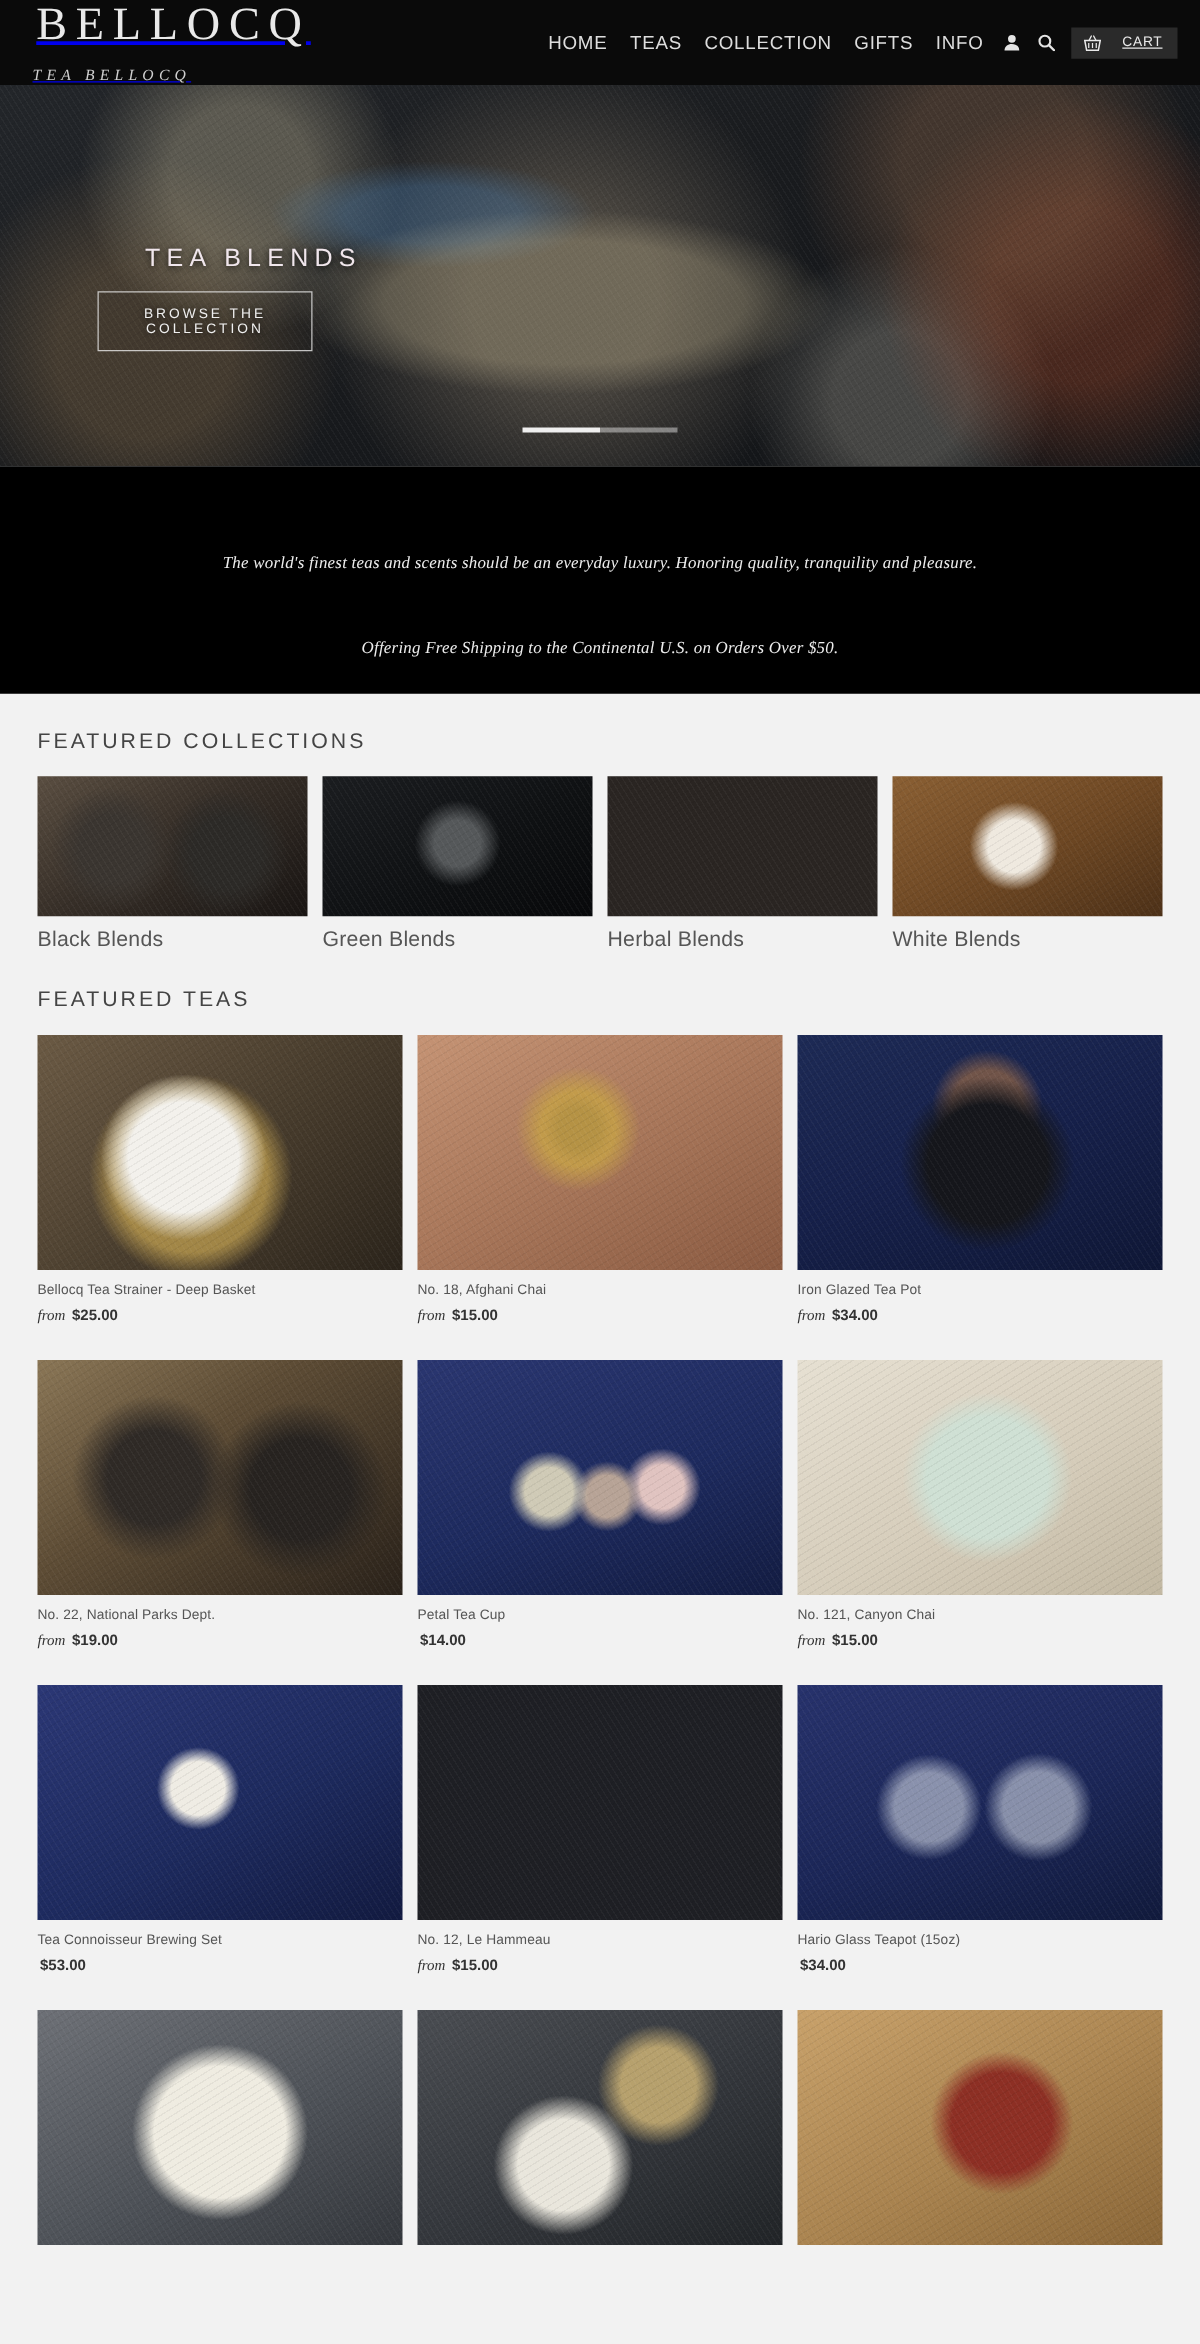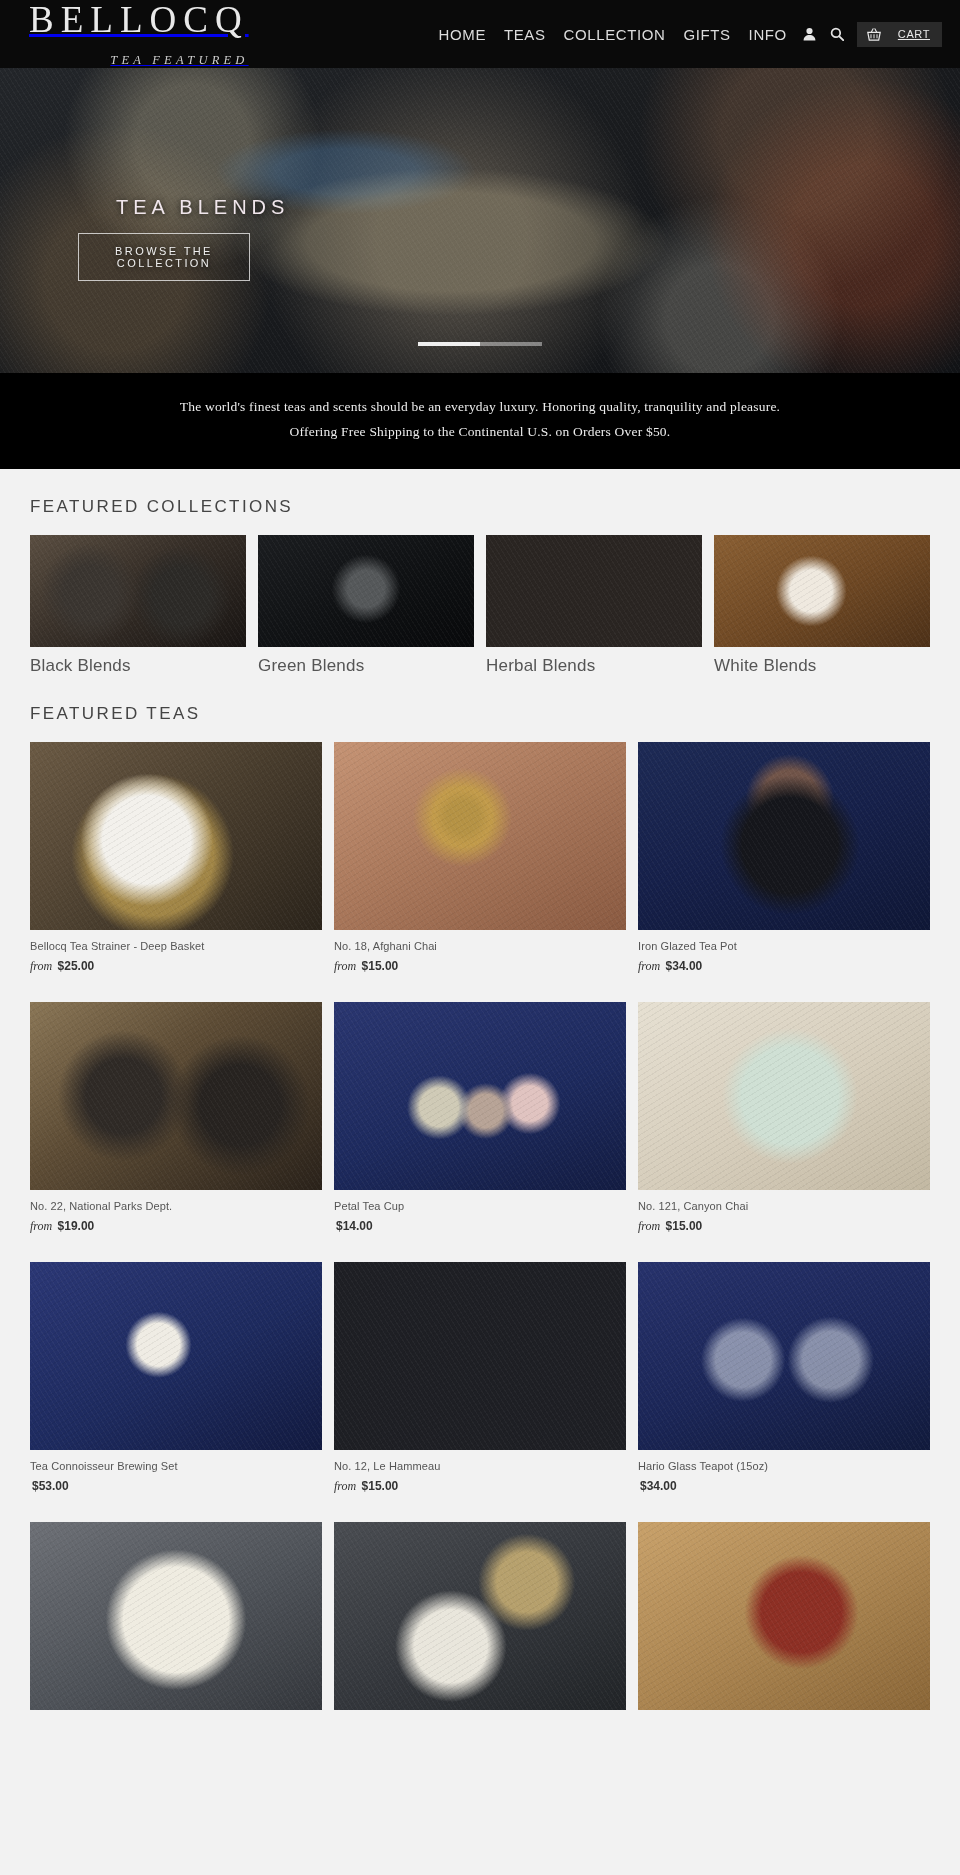--- a/index.html
+++ b/index.html
@@ -18,21 +18,21 @@
     display: flex;
     align-items: center;
     justify-content: space-between;
     padding: 0 14px 0 0;
     position: relative;
   }
   .logo-block {
     padding-left: 22px;
     display: flex;
     flex-direction: column;
-    align-items: flex-end;
+    align-items: flex-start;
     line-height: 1;
     gap: 11px;
   }
   .logo-name {
     font-family: "Liberation Serif", serif;
     color: #e9e9e9;
     font-size: 37px;
     letter-spacing: 7px;
     font-weight: 400;
     text-indent: 7px;
@@ -132,24 +132,26 @@
   .hero-dot.active { background: rgba(255,255,255,.92); }
 
   
   .tagline {
     background: #000;
     padding: 22px 0 24px;
     text-align: center;
   }
   .tagline p {
     font-family: "Liberation Serif", serif;
+    font-style: italic;
     color: #ededed;
     font-size: 13.5px;
     line-height: 1.85;
     letter-spacing: .2px;
+    margin-top: 43px;
   }
 
   
   .wrap { width: 960px; padding: 0 30px; margin: 0 auto; }
   .section-title {
     font-size: 17px;
     letter-spacing: 2.4px;
     color: #444;
     font-weight: 400;
     margin: 28px 0 18px;
@@ -302,21 +304,21 @@
       repeating-linear-gradient(58deg, rgba(255,255,255,.035) 0 1px, rgba(0,0,0,0) 1px 4px),
       repeating-linear-gradient(-32deg, rgba(0,0,0,.05) 0 1px, rgba(0,0,0,0) 1px 5px);
   }
 </style>
 </head>
 <body>
 
 <header class="site-header">
   <a class="logo-block" href="#">
     <span class="logo-name">BELLOCQ</span>
-    <span class="logo-sub">TEA FEATURED</span>
+    <span class="logo-sub">TEA BELLOCQ</span>
   </a>
 
   <nav class="main-nav">
     <a class="nav-link" href="#">HOME</a>
     <a class="nav-link" href="#">TEAS</a>
     <a class="nav-link" href="#">COLLECTION</a>
     <a class="nav-link" href="#">GIFTS</a>
     <a class="nav-link" href="#">INFO</a>
 
     <a class="icon-btn" href="#">

